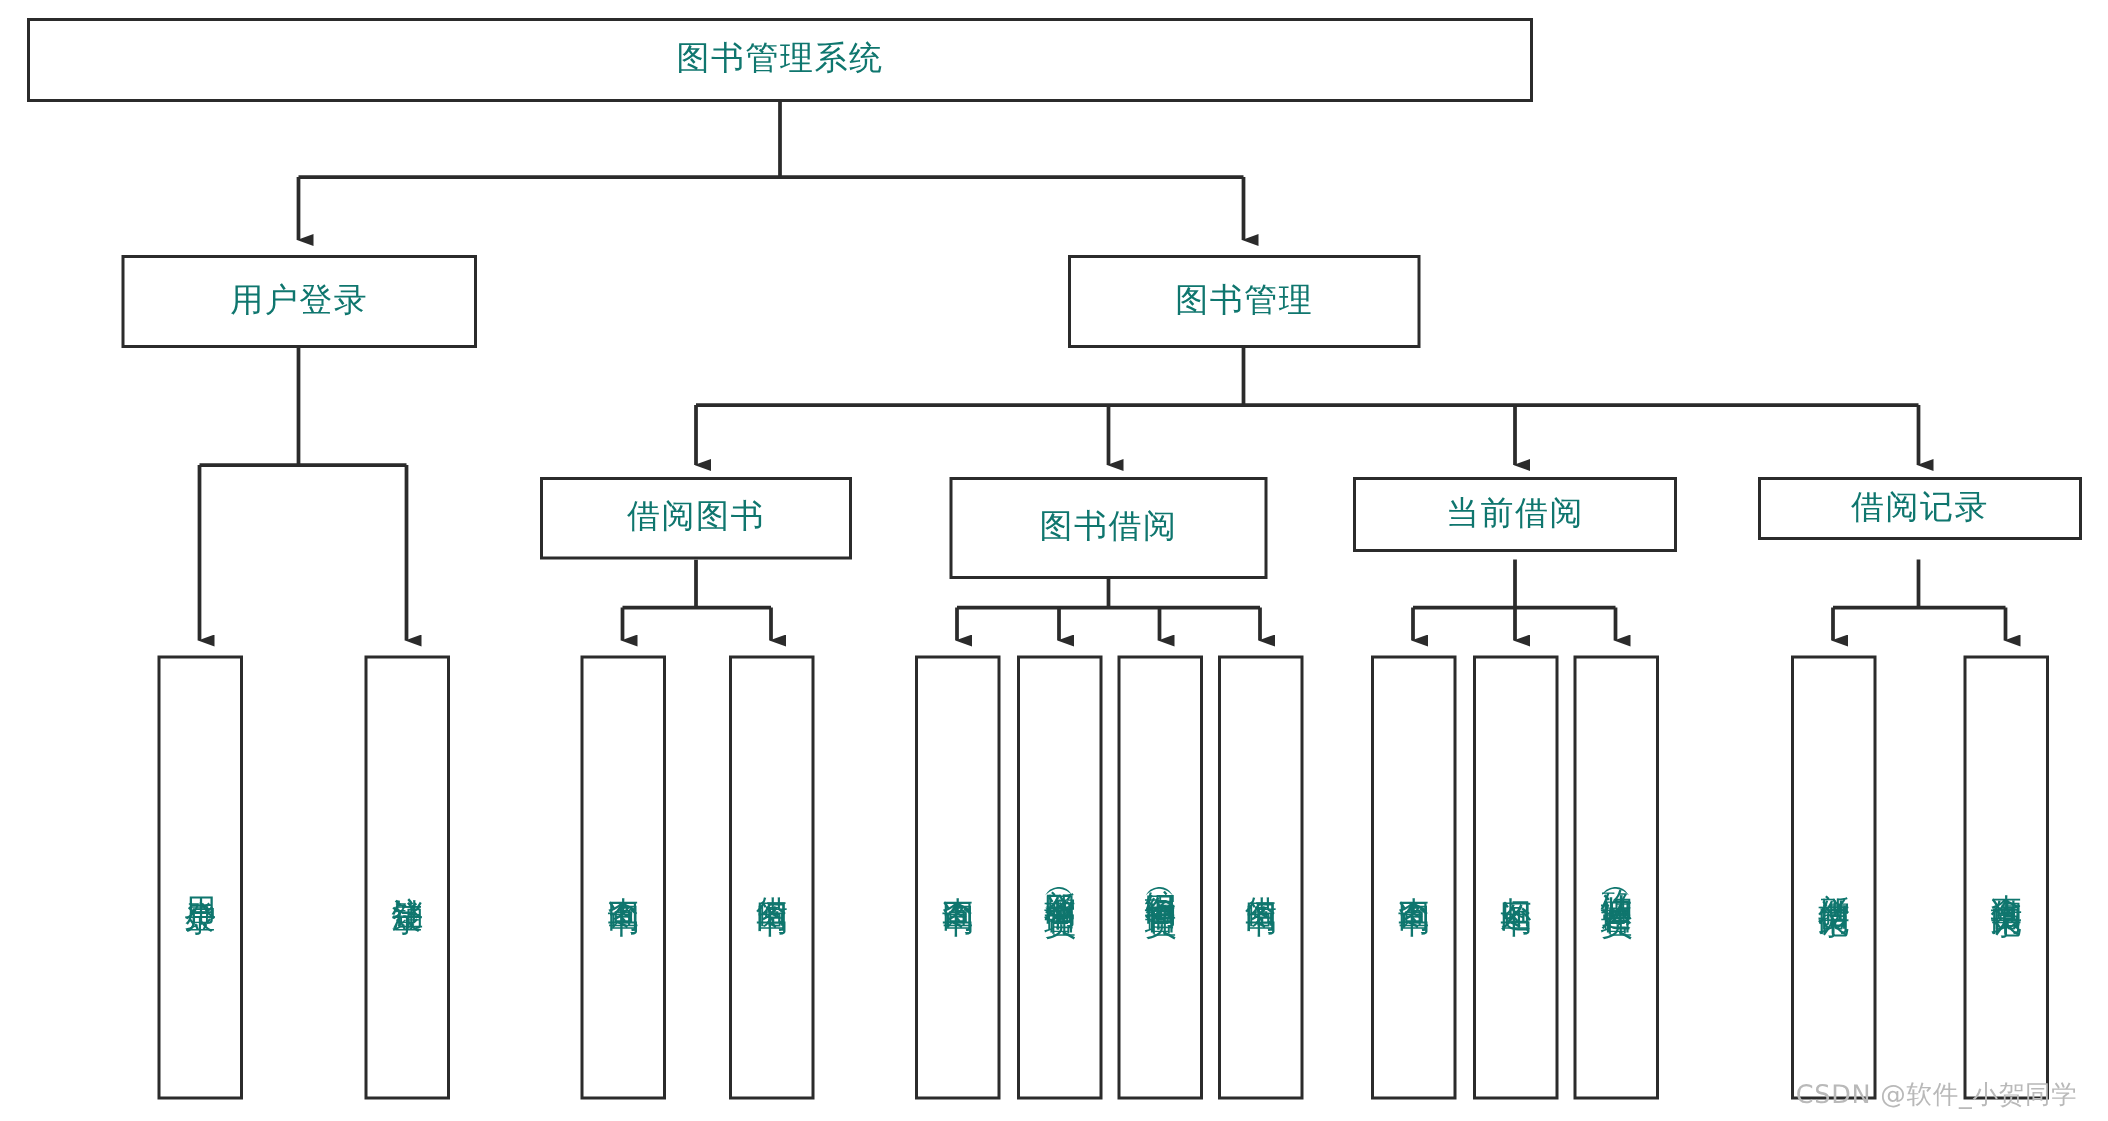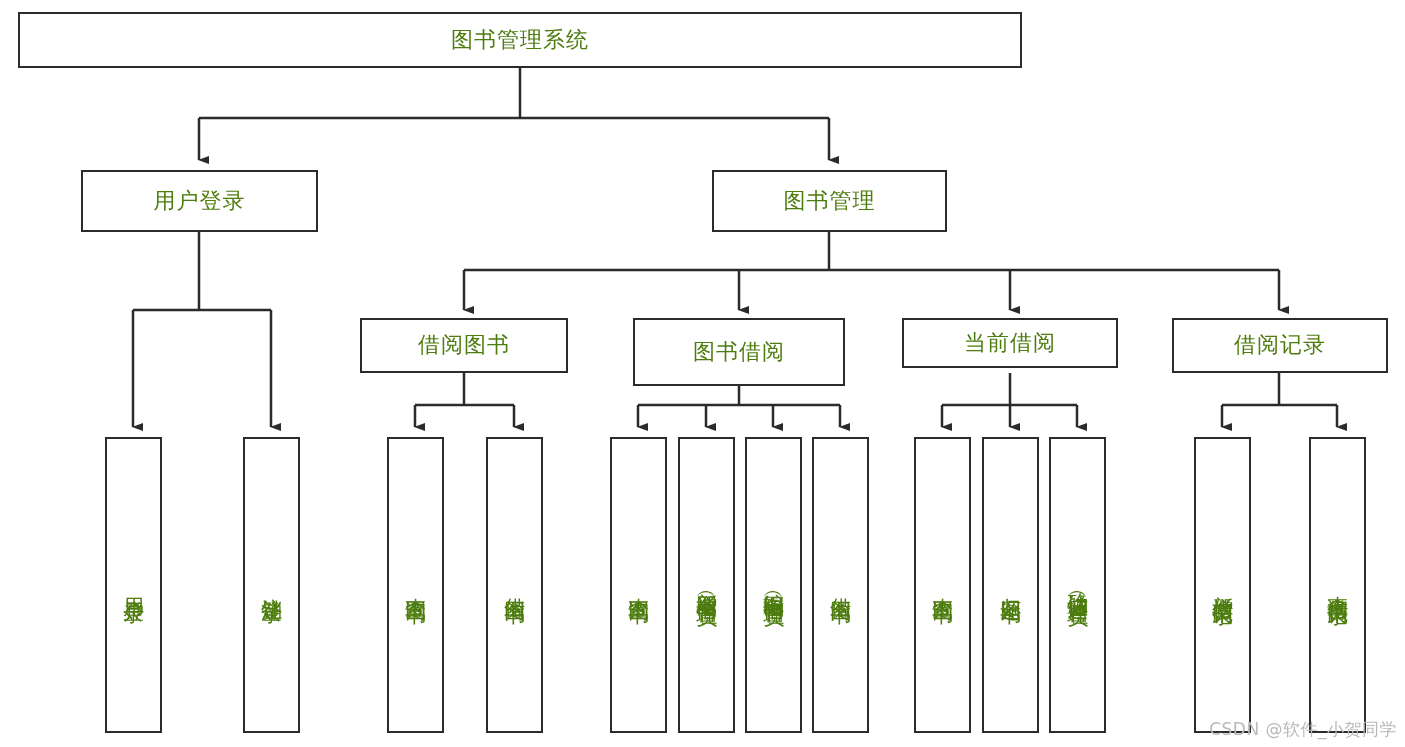--- a/index.html
+++ b/index.html
@@ -27,21 +27,21 @@
     pointer-events: none;
   }
   .node {
     position: absolute;
     box-sizing: border-box;
     border: 2px solid #2b2b2b;
     background: #ffffff;
     display: flex;
     align-items: center;
     justify-content: center;
-    color: #4d7c0f;
+    color: #0f766e;
   }
   .node.horizontal {
     font-size: 22px;
     line-height: 1.2;
     letter-spacing: 1px;
     white-space: nowrap;
   }
   .node.vertical {
     writing-mode: vertical-rl;
     text-orientation: upright;
@@ -51,21 +51,21 @@
     padding: 4px 0;
   }
   .node.vertical .label {
     writing-mode: vertical-rl;
     text-orientation: upright;
     display: block;
     text-align: center;
   }
   .watermark {
     position: absolute;
-    right: 8px;
+    right: 20px;
     bottom: 6px;
     font-size: 17px;
     color: #b9b9b9;
     letter-spacing: 0.5px;
     white-space: nowrap;
   }
 </style>
 </head>
 <body>
 
@@ -138,21 +138,21 @@
   </div>
 
   <div class="node horizontal" style="left:633px; top:318px; width:212px; height:68px;">
     <span class="label">图书借阅</span>
   </div>
 
   <div class="node horizontal" style="left:902px; top:318px; width:216px; height:50px;">
     <span class="label">当前借阅</span>
   </div>
 
-  <div class="node horizontal" style="left:1172px; top:318px; width:216px; height:55px;">
+  <div class="node horizontal" style="left:1172px; top:318px; width:216px; height:42px;">
     <span class="label">借阅记录</span>
   </div>
 
   <div class="node vertical" style="left:105px; top:437px; width:57px; height:296px;">
     <span class="label">用户登录</span>
   </div>
 
   <div class="node vertical" style="left:243px; top:437px; width:57px; height:296px;">
     <span class="label">注销登录</span>
   </div>

